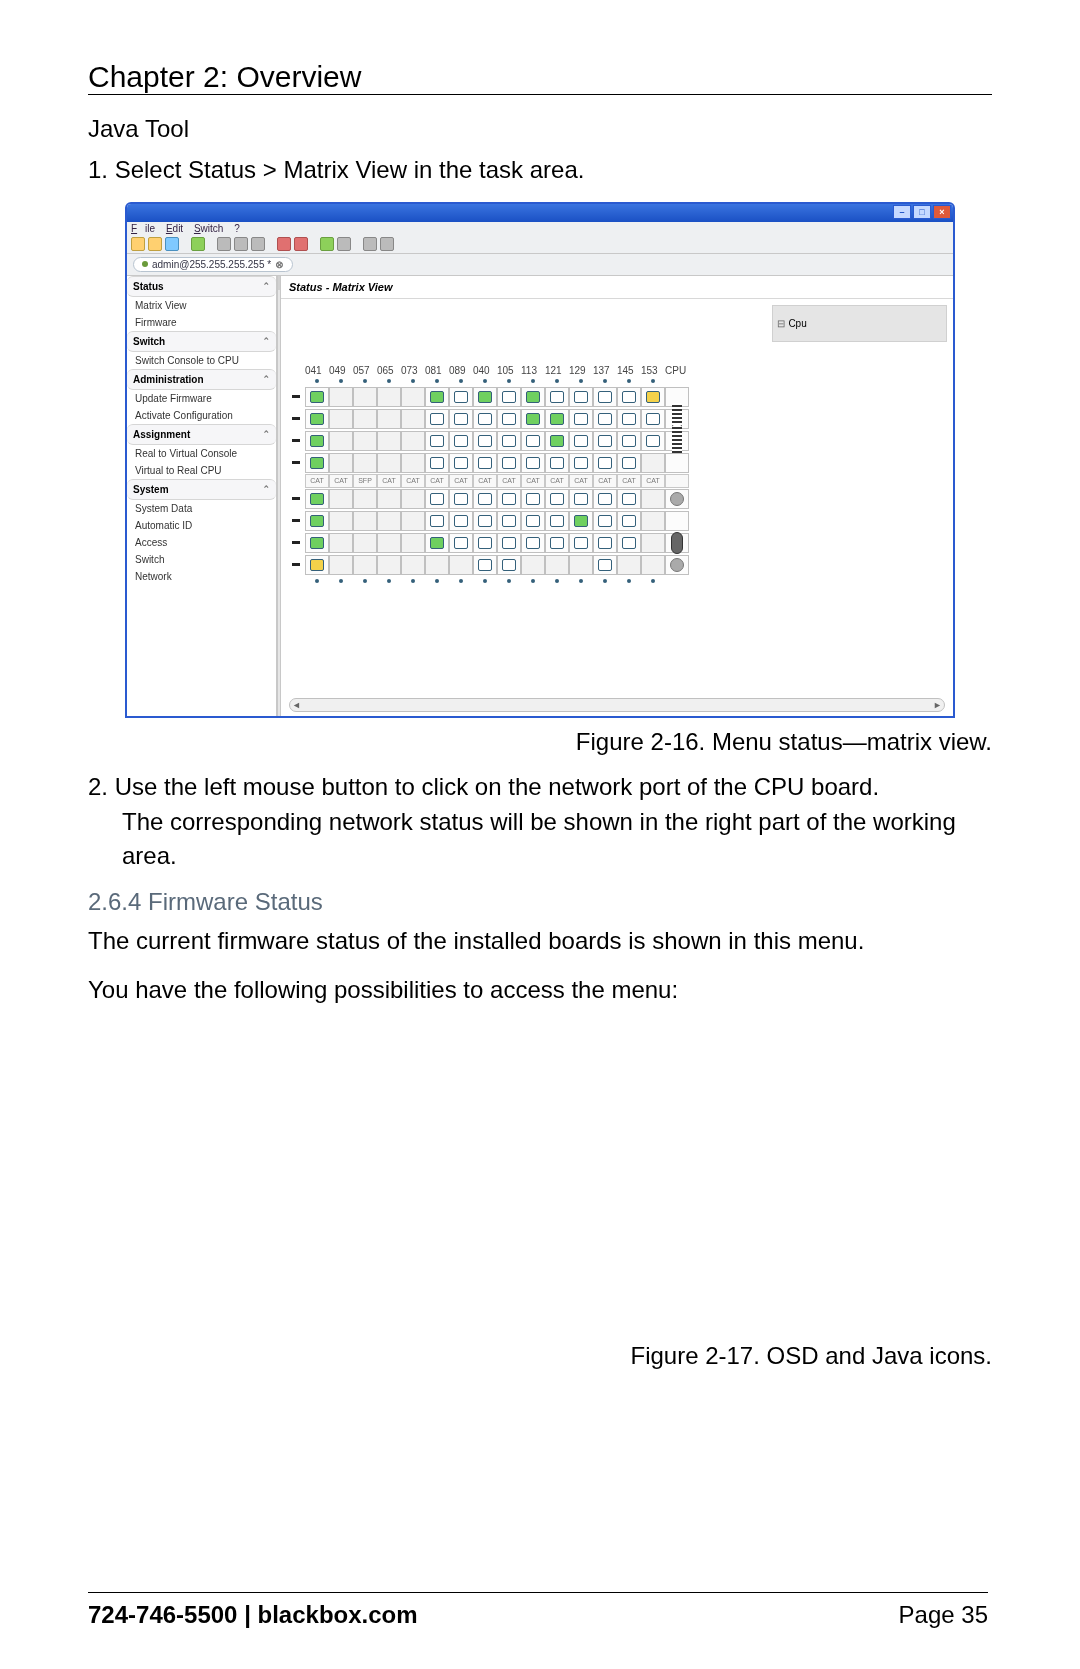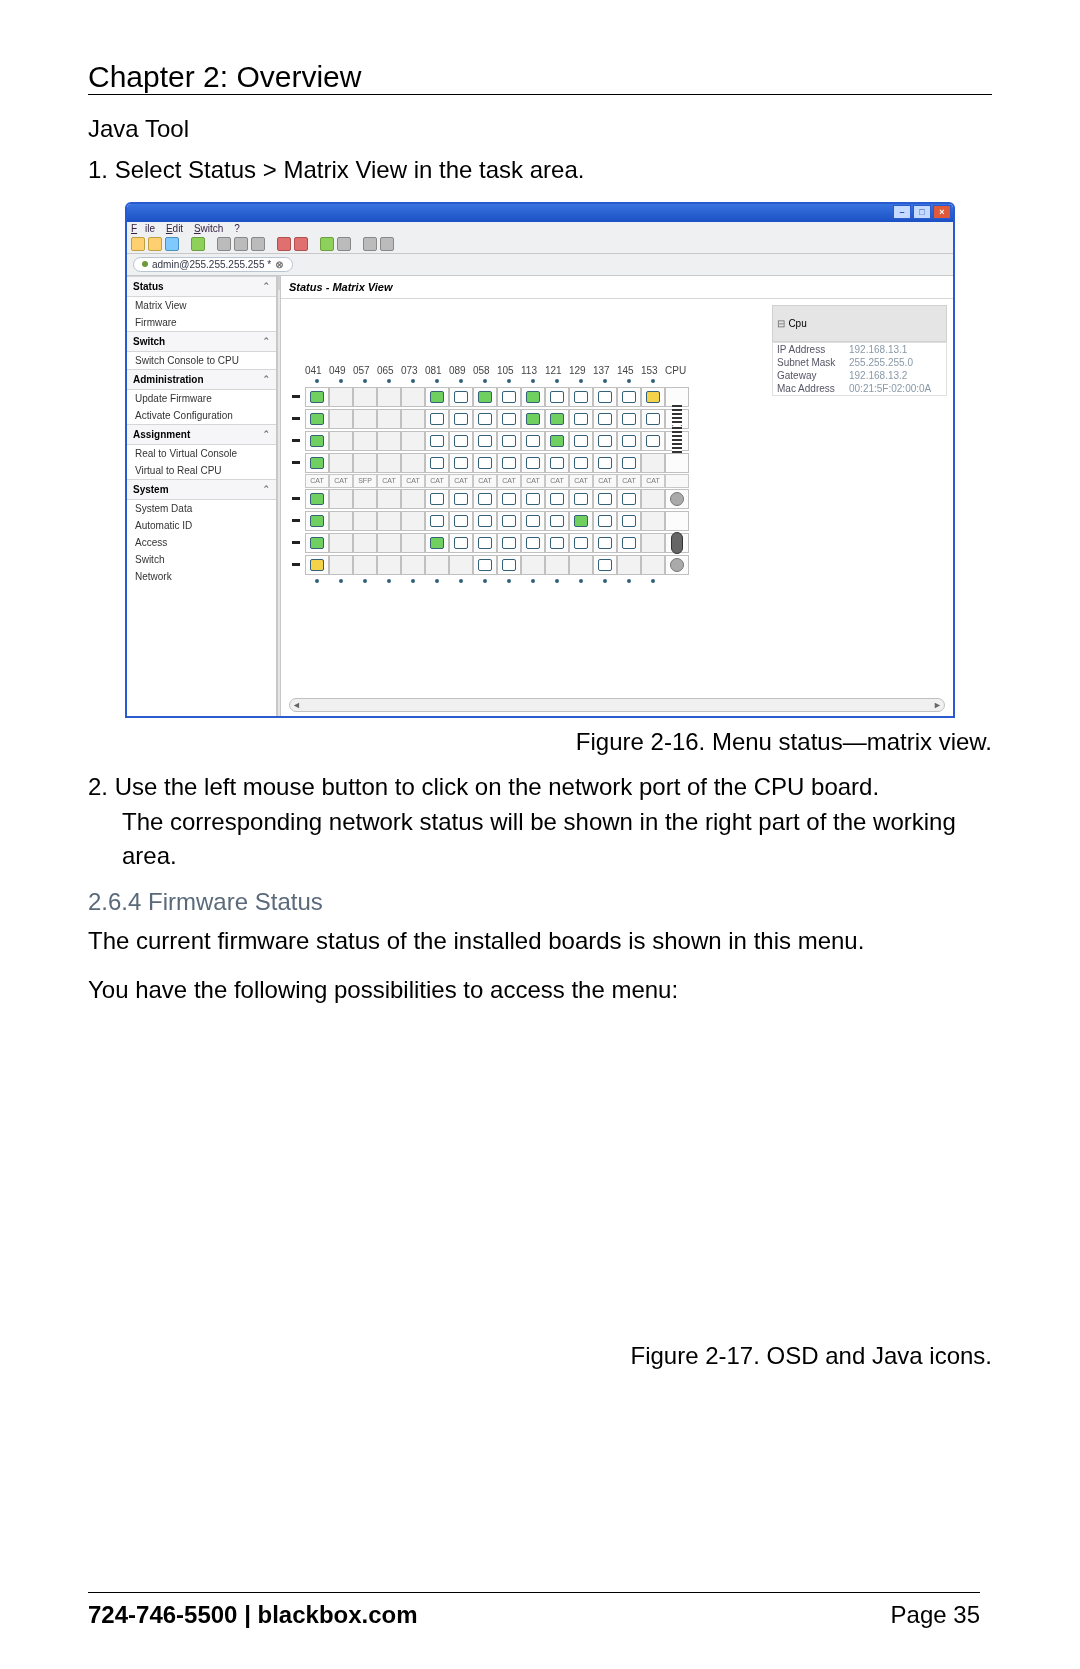--- a/index.html
+++ b/index.html
@@ -56,21 +56,21 @@
   .tool-ico.g { background:#8dd05a;border-color:#6aa040;}
   .tool-ico.r { background:#e07070;border-color:#b05050;}
   .tool-ico.gr{ background:#bbb;border-color:#888;}
   .tool-sep { width:6px; }
   .ss-tabbar { background:#eef0f2; padding:3px 6px; border-bottom:1px solid #c8c8c8;}
   .ss-tab { display:inline-flex;align-items:center;gap:4px; background:#fff; border:1px solid #b8c4d0; border-radius:10px; padding:1px 8px; font-size:10px; color:#334;}
   .ss-tab .dot{width:6px;height:6px;border-radius:50%;background:#6a9a3a;}
   .ss-tab .x{color:#777;font-weight:bold;}
   .ss-body { display:flex; height: 440px; background:#f5f6f8;}
   .ss-sidebar { width: 150px; background:#fff; border-right:1px solid #c8c8c8; overflow:hidden;}
-  .sb-group-head { font-weight:bold; font-size:10px; padding:4px 6px; border-top:1px solid #d6d6d6; border-bottom:1px solid #d6d6d6; background:#f6f6f8; display:flex;justify-content:space-between;align-items:center;}
+  .sb-group-head { font-weight:bold; font-size:10px; padding:4px 6px; border-top:1px solid #d6d6d6; border-bottom:1px solid #d6d6d6; background:#f6f6f8; display:flex;justify-content:space-between;align-items:center;border-radius:6px;}
   .sb-group-head .chev{font-size:9px;color:#777;}
   .sb-item { font-size:10px; padding:3px 8px; color:#333;}
   .ss-splitter { width:4px; background:#e6e6e6; border-left:1px solid #c8c8c8;border-right:1px solid #c8c8c8; position:relative;}
   .ss-splitter:before,.ss-splitter:after{content:"";position:absolute;left:0;right:0;height:14px;background:#d0d0d0;}
   .ss-splitter:before{top:0;}
   .ss-main { flex:1; display:flex; flex-direction:column; background:#fff;}
   .main-head { font-weight:bold; font-size:11px; padding:5px 8px; border-bottom:1px solid #d8d8d8;font-style:italic;}
   .main-content { flex:1; display:flex; padding:6px; gap:4px; overflow:hidden;}
   .grid-wrap { flex:1; display:flex; flex-direction:column;}
   .col-nums { display:flex; margin-left:18px;}
@@ -199,21 +199,21 @@
         <div class="grid-wrap">
           <div style="height:60px"></div>
           <div class="col-nums" id="colnums">
               <div>041</div>
               <div>049</div>
               <div>057</div>
               <div>065</div>
               <div>073</div>
               <div>081</div>
               <div>089</div>
-              <div>058</div>
+              <div>040</div>
               <div>105</div>
               <div>113</div>
               <div>121</div>
               <div>129</div>
               <div>137</div>
               <div>145</div>
               <div>153</div>
               <div>CPU</div>
             </div>
           <div class="dot-row" id="dotrow1">
@@ -662,38 +662,20 @@
                 <span></span>
               </div>
               <div>
                 <span></span>
               </div>
               <div></div>
             </div>
         </div>
         <div class="info-panel">
           <div class="info-head"><span class="tree">⊟</span><span>Cpu</span></div>
-          <div class="info-table" id="infotable">
-              <div class="info-row">
-                <div class="k">IP Address</div>
-                <div class="v">192.168.13.1</div>
-              </div>
-              <div class="info-row">
-                <div class="k">Subnet Mask</div>
-                <div class="v">255.255.255.0</div>
-              </div>
-              <div class="info-row">
-                <div class="k">Gateway</div>
-                <div class="v">192.168.13.2</div>
-              </div>
-              <div class="info-row">
-                <div class="k">Mac Address</div>
-                <div class="v">00:21:5F:02:00:0A</div>
-              </div>
-            </div>
         </div>
       </div>
       <div class="hscroll">
         <span class="arr">◄</span>
         <span class="arr">►</span>
       </div>
     </div>
   </div>
 </div>
 
@@ -703,19 +685,19 @@
 <div class="para indent" style="margin-top:-14px">The corresponding network status will be shown in the right part of the working area.</div>
 
 <div class="section-heading">2.6.4 Firmware Status</div>
 <div class="para">The current firmware status of the installed boards is shown in this menu.</div>
 <div class="para">You have the following possibilities to access the menu:</div>
 
 <div class="gap-large"></div>
 
 <div class="figure-caption">Figure 2-17. OSD and Java icons.</div>
 
-<div style="position:absolute;left:88px;right:100px;bottom:40px;">
+<div style="position:absolute;left:88px;right:92px;bottom:40px;">
   <hr class="hr-bottom">
   <div class="footer">
     <div class="footer-left">724-746-5500    |    blackbox.com</div>
     <div class="footer-right">Page 35</div>
   </div>
 </div>
 
 </body></html>

